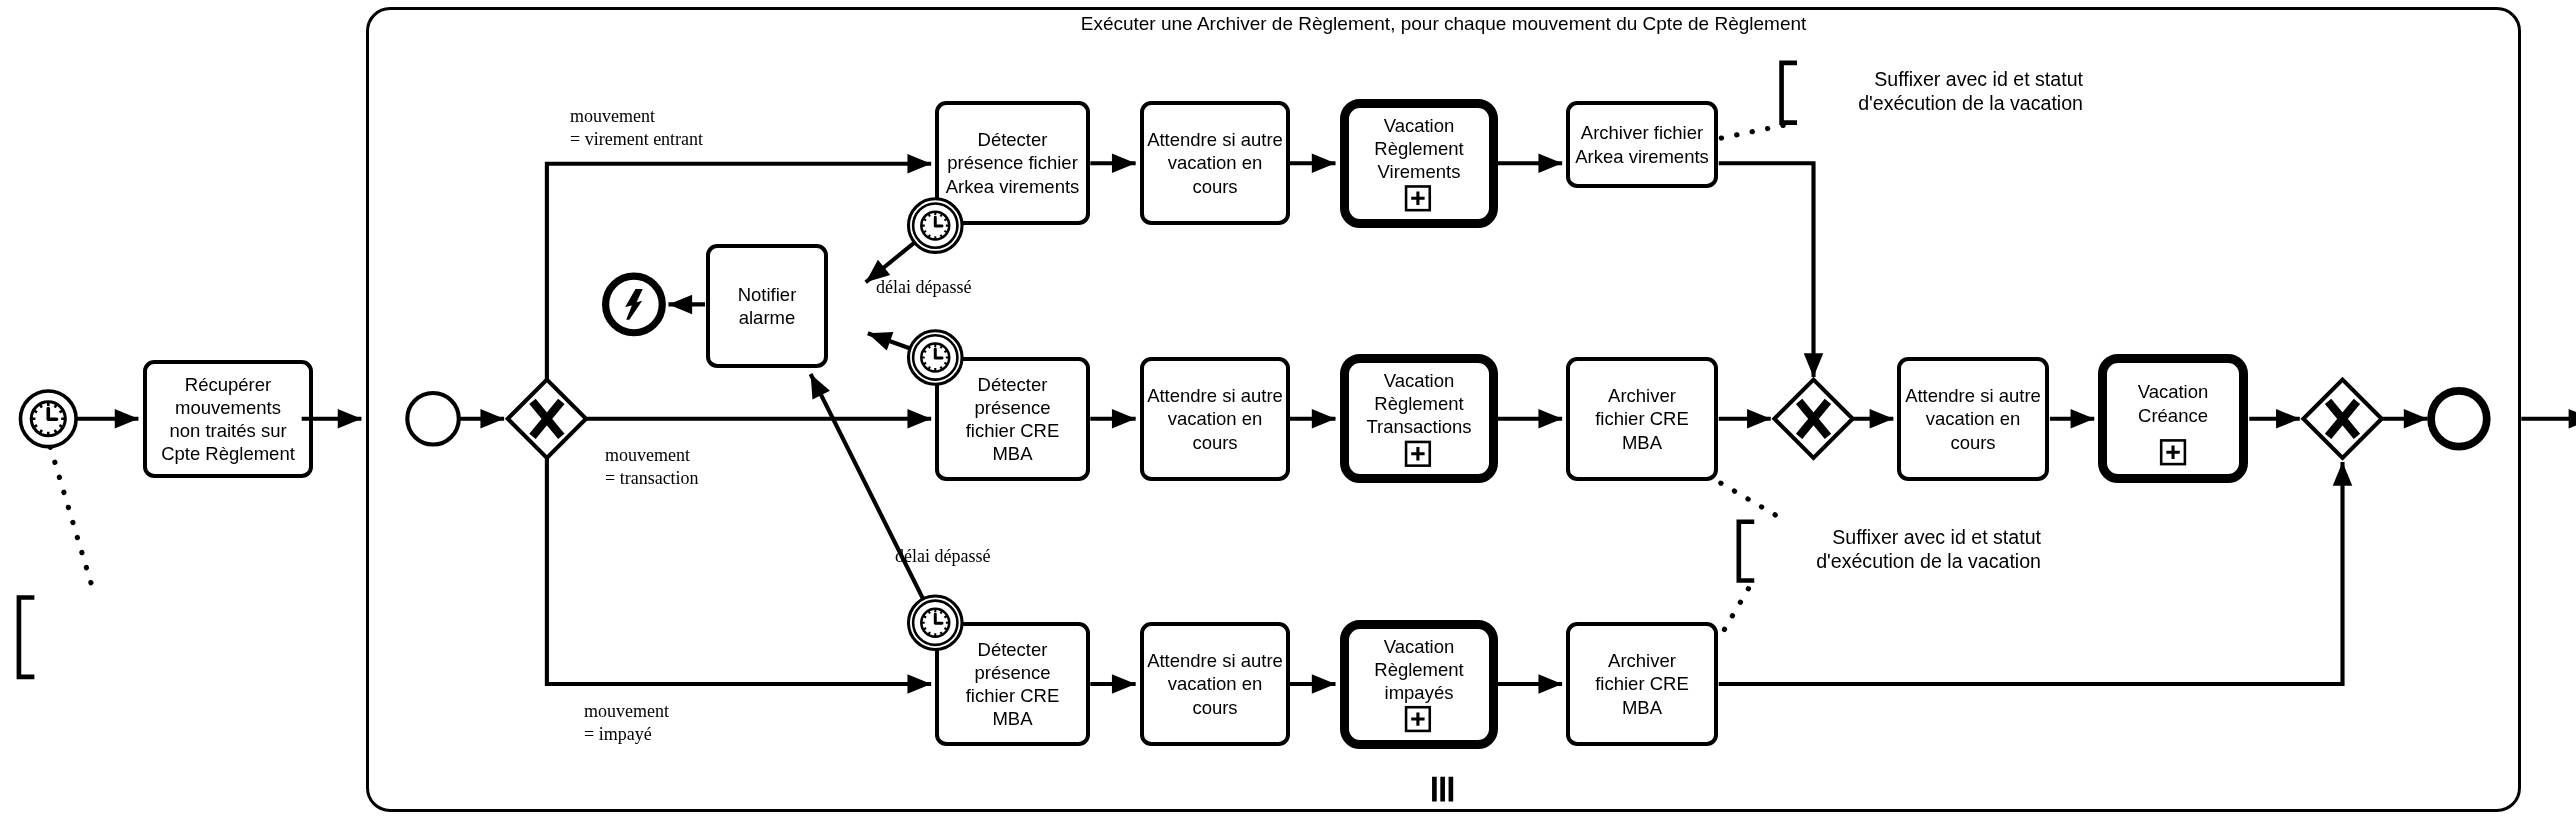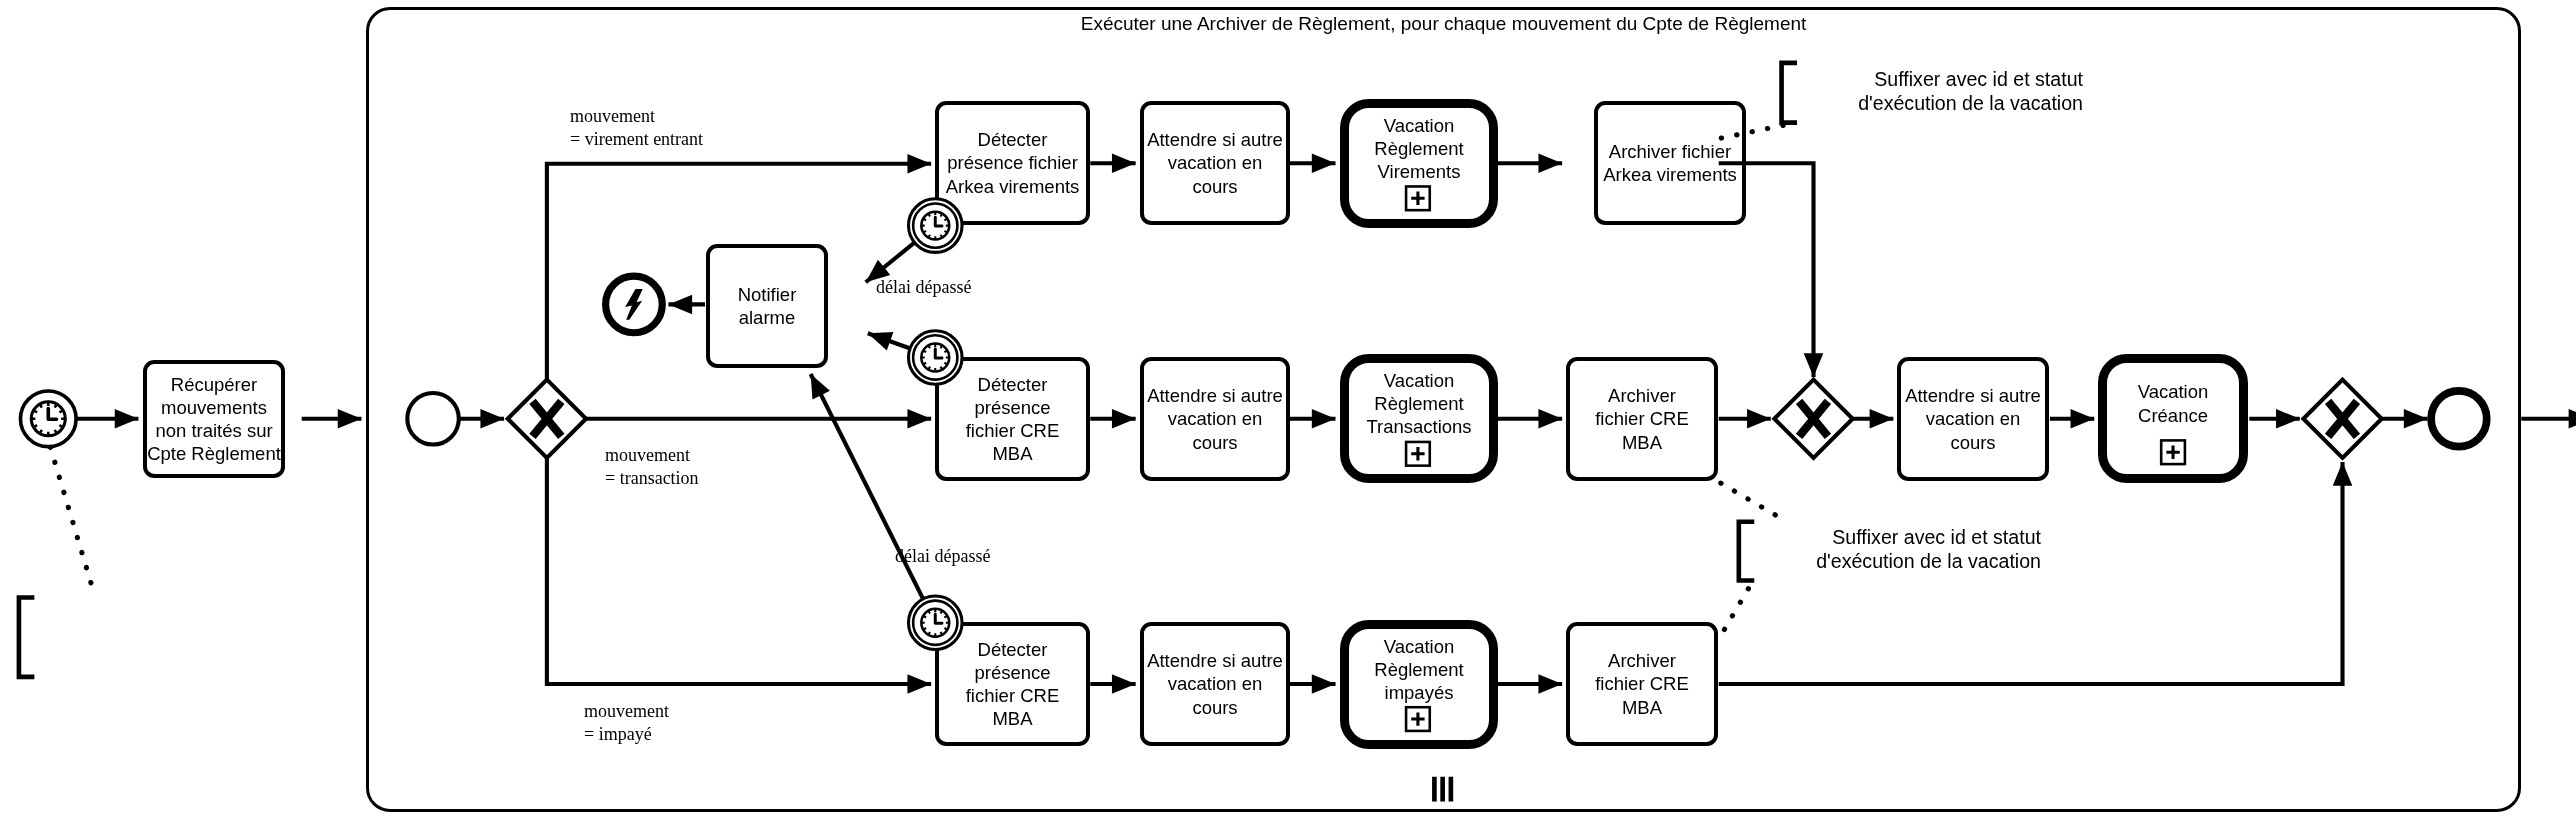--- a/index.html
+++ b/index.html
@@ -2,49 +2,49 @@
 <html style="font-size:8.2px"><head>
 <meta charset="utf-8">
 <style>
   html,body{margin:0;padding:0;background:#fff;}
   #stage{position:relative;width:2671px;height:819px;background:#fff;overflow:hidden;
          font-family:"Liberation Sans", sans-serif;color:#000;}
   .abs{position:absolute;box-sizing:border-box;}
   .task{border:4.6px solid #000;border-radius:11.3px;background:#fff;
         display:flex;align-items:center;justify-content:center;text-align:center;
         font-size:18.5px;line-height:1.25;white-space:pre-line;}
-  .call{border-width:9.3px;border-radius:29px;padding-bottom:30px;}
+  .call{border-width:9.3px;border-radius:20px;padding-bottom:30px;}
   .label{font-size:18px;line-height:1.25;white-space:pre-line;font-family:Liberation Serif, serif;}
   .ann{font-size:19.6px;line-height:1.22;text-align:right;white-space:pre-line;}
   .title{font-size:19px;text-align:center;}
   svg.layer{position:absolute;left:0;top:0;pointer-events:none;}
 </style>
 </head>
 <body>
 
 <div id="stage">
 
   <div class="abs" style="left:366px;top:7.2px;width:2155px;height:805px;border:3.1px solid #000;border-radius:24px;background:#fff;"></div>
   <div class="abs title" style="left:366px;top:13.4px;width:2155px;">Exécuter une Archiver de Règlement, pour chaque mouvement du Cpte de Règlement</div>
 
-  <div class="abs task" style="left:143px;top:360px;width:142px;height:118px;">Récupérer
+  <div class="abs task" style="left:143px;top:360px;width:170px;height:118px;">Récupérer
 mouvements
 non traités sur
 Cpte Règlement</div>
 
   <div class="abs task" style="left:935px;top:101px;width:155px;height:124px;">Détecter
 présence fichier
 Arkea virements</div>
   <div class="abs task" style="left:1140px;top:101px;width:150px;height:124px;">Attendre si autre
 vacation en
 cours</div>
   <div class="abs task call" style="left:1340px;top:99px;width:158px;height:129px;">Vacation
 Règlement
 Virements</div>
-  <div class="abs task" style="left:1566px;top:101px;width:152px;height:124px;margin-left:28px;">Archiver fichier
+  <div class="abs task" style="left:1566px;top:101px;width:152px;height:87px;">Archiver fichier
 Arkea virements</div>
 
   <div class="abs task" style="left:935px;top:357px;width:155px;height:124px;">Détecter
 présence
 fichier CRE
 MBA</div>
   <div class="abs task" style="left:1140px;top:357px;width:150px;height:124px;">Attendre si autre
 vacation en
 cours</div>
   <div class="abs task call" style="left:1340px;top:354px;width:158px;height:129px;">Vacation

